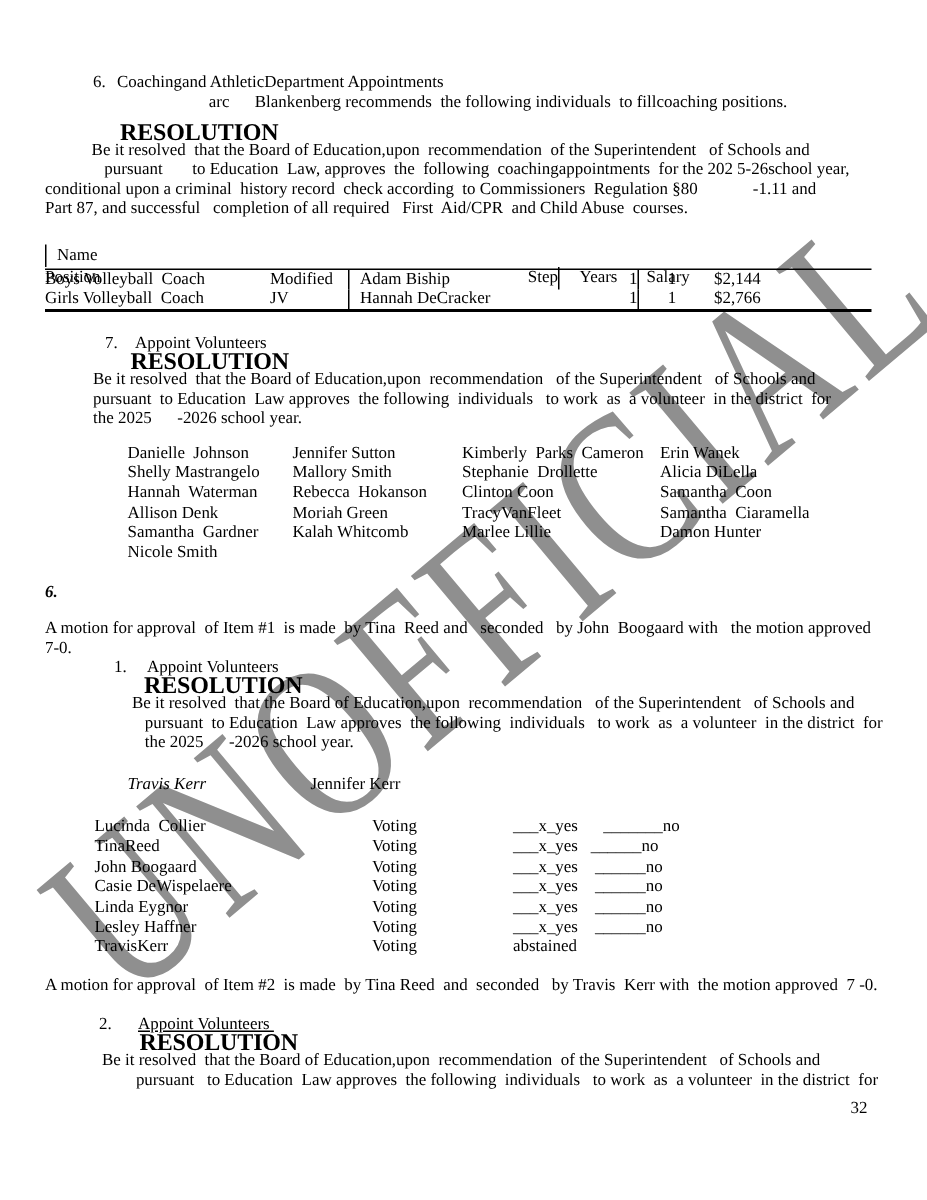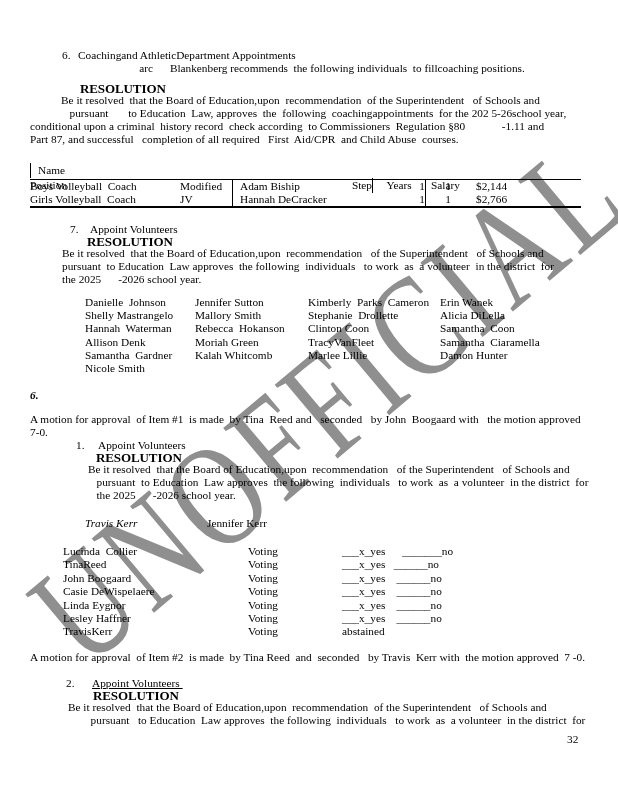--- a/index.html
+++ b/index.html
@@ -11,21 +11,21 @@
   .watermark {
     position:absolute; left:328px; top:402px;
     transform:translate(-50%,-50%) rotate(-40deg) scaleY(1.32);
     font-family:"Liberation Serif", serif; font-size:112px; letter-spacing:5px;
     color:#8f8f8f; white-space:nowrap; z-index:0; user-select:none;
   }
   .content { position:absolute; inset:0; z-index:1; }
   .abs { position:absolute; white-space:pre-wrap; }
   .numhead { display:flex; }
   .numhead .num { flex:0 0 auto; }
-  .res-label { font-weight:bold; font-size:13px; letter-spacing:-0.1px; }
+  .res-label { font-weight:bold; font-size:16px; letter-spacing:-0.1px; }
   .ul { text-decoration:underline; }
 
   .h-coaching { top:49px; left:62px; }
   .h-coaching .num { width:16px; }
   .p-intro    { top:62px; left:62px; width:540px;text-align:center; }
   .lbl-res1   { top:82px; left:80px; }
   .p-res1     { top:94px; left:30px; width:586px; }
 
   .ctable { position:absolute; top:163px; left:30px; width:551px; border-bottom:2px solid #000; }
   .trow { display:grid; grid-template-columns:150px 52px 140px 53px 45px 1fr; height:13px; line-height:13px; }

